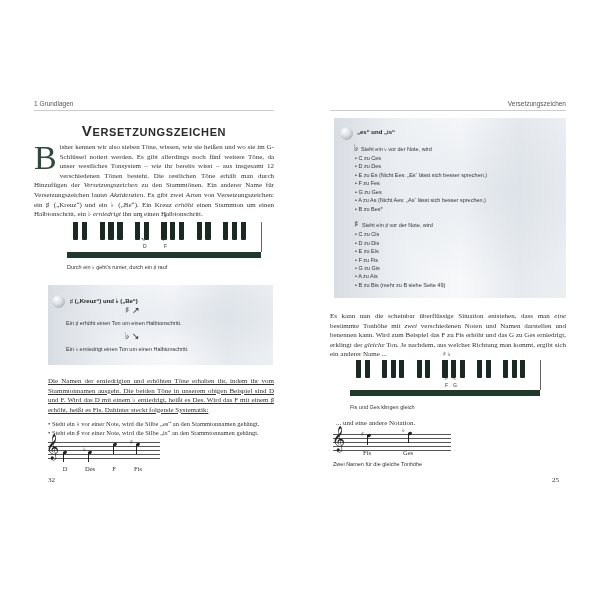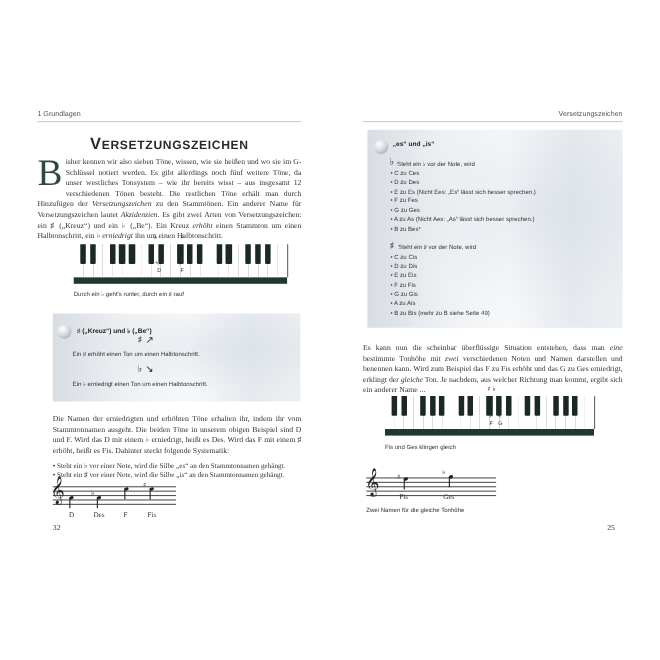--- a/index.html
+++ b/index.html
@@ -138,21 +138,21 @@
   <div class="caption" style="left:67px; top:264px;">Durch ein ♭ geht's runter, durch ein ♯ rauf</div>
 
   <div class="infobox" style="left:48px; top:285px; width:225px; height:80px;"></div>
   <div class="sphere" style="left:52px; top:295px;"></div>
   <div class="box-title" style="left:70px; top:297px;">♯ („Kreuz“) und ♭ („Be“)</div>
   <div class="sym" style="left:125px; top:305px;">♯ ↗</div>
   <div class="box-line" style="left:66px; top:320px;">Ein ♯ erhöht einen Ton um einen Halbtonschritt.</div>
   <div class="sym" style="left:125px; top:331px;">♭ ↘</div>
   <div class="box-line" style="left:66px; top:346px;">Ein ♭ erniedrigt einen Ton um einen Halbtonschritt.</div>
 
-  <div class="body-text" style="left:48px; top:377px; width:226px;">Die Namen der erniedrigten und erhöhten Töne erhalten ihr, indem ihr vom Stammtonnamen ausgeht. Die beiden Töne in unserem obigen Beispiel sind D und F. Wird das D mit einem ♭ erniedrigt, heißt es Des. Wird das F mit einem ♯ erhöht, heißt es Fis. Dahinter steckt folgende Systematik:</div>
+  <div class="body-text" style="left:48px; top:377px; width:226px;text-decoration:underline;">Die Namen der erniedrigten und erhöhten Töne erhalten ihr, indem ihr vom Stammtonnamen ausgeht. Die beiden Töne in unserem obigen Beispiel sind D und F. Wird das D mit einem ♭ erniedrigt, heißt es Des. Wird das F mit einem ♯ erhöht, heißt es Fis. Dahinter steckt folgende Systematik:</div>
 
   <div class="bullets" style="left:48px; top:419px; width:240px;">
     <div>• Steht ein ♭ vor einer Note, wird die Silbe „es“ an den Stammtonnamen gehängt.</div>
     <div>• Steht ein ♯ vor einer Note, wird die Silbe „is“ an den Stammtonnamen gehängt.</div>
   </div>
 
   <div class="staff" style="left:48px; top:442px; width:112px; height:17px;">
     <div class="line" style="top:0px"></div>
       <div class="line" style="top:4px"></div>
       <div class="line" style="top:8px"></div>
@@ -253,20 +253,21 @@
       <div class="black" style="left: 152.864px; width: 5.18182px; height: 18px;"></div>
       <div class="black" style="left: 161.5px; width: 5.18182px; height: 18px;"></div>
       <div class="black" style="left: 170.136px; width: 5.18182px; height: 18px;"></div>
     </div>
   <span class="key-label" style="left:144px; top:375px;">↗</span>
   <span class="key-label" style="left:152px; top:375px;">↖</span>
   <span class="key-label" style="left:145px; top:382px;">F</span>
   <span class="key-label" style="left:153px; top:382px;">G</span>
   <div class="caption" style="left:50px; top:404px;">Fis und Ges klingen gleich</div>
 
+  <div class="body-text" style="left:36px; top:419px; width:200px;">... und eine andere Notation.</div>
 
   <div class="staff" style="left:33px; top:434px; width:118px; height:17px;">
     <div class="line" style="top:0px"></div>
       <div class="line" style="top:4px"></div>
       <div class="line" style="top:8px"></div>
       <div class="line" style="top:12px"></div>
       <div class="line" style="top:16px"></div>
   </div>
   <span class="clef" style="left:32px; top:426px; font-size:22px;">𝄞</span>
   <span class="acc" style="left:61px; top:430px;">♯</span>

